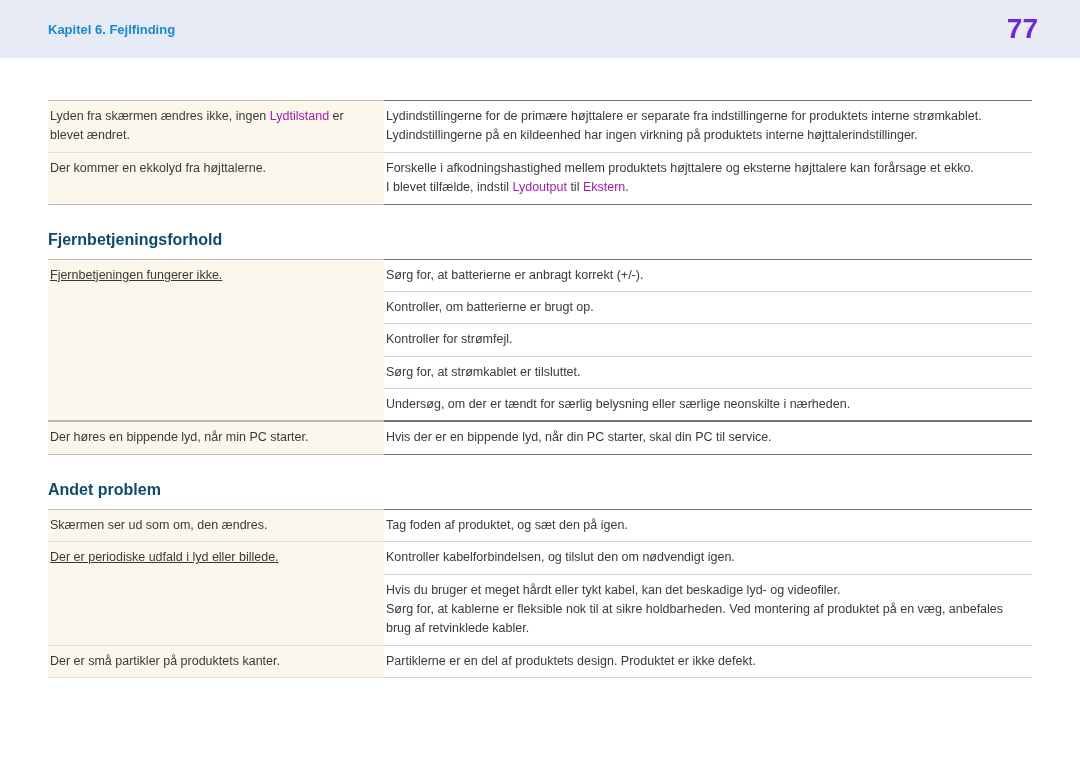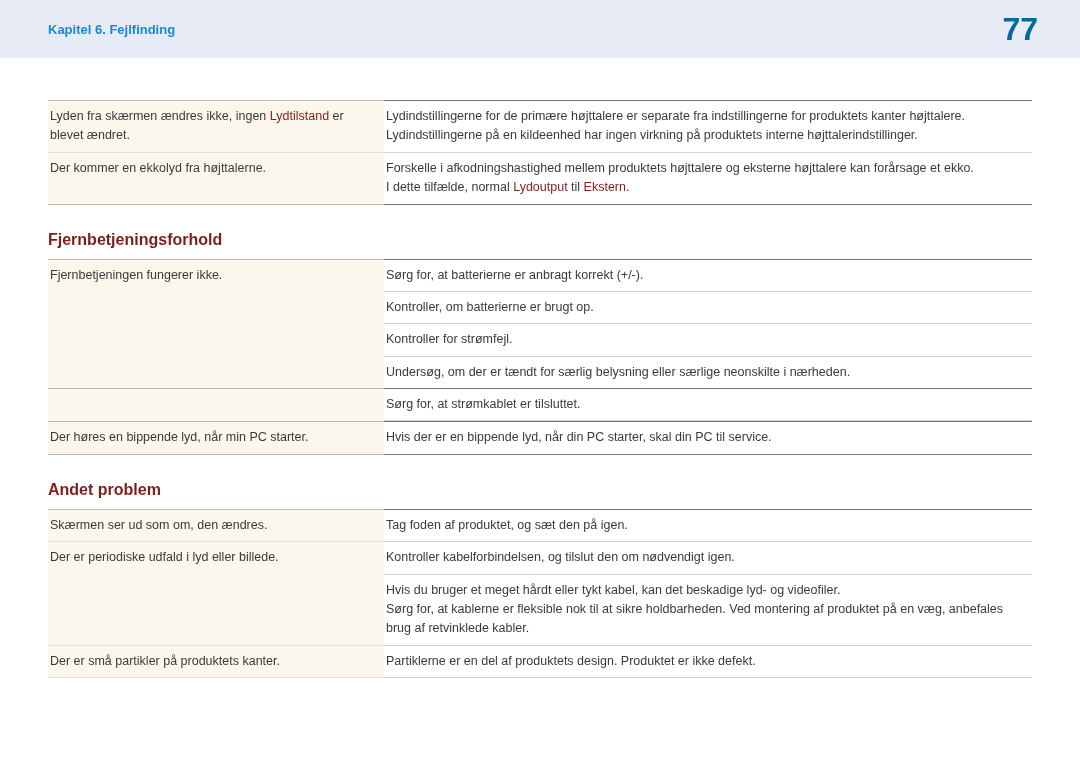--- a/index.html
+++ b/index.html
@@ -14,77 +14,77 @@
     width: 100%;
     height: 58px;
     background: #e6ebf5;
     display: flex;
     align-items: center;
     justify-content: space-between;
     padding: 0 42px 0 48px;
     gap: 36px;
   }
   .chapter { color: #1789d6; font-size: 13px; font-weight: 600; }
-  .page-num { color: #0369a1; font-size: 32px; font-weight: 600; }
+  .page-num { color: #6d28d9; font-size: 28px; font-weight: 600; }
   .content { padding: 42px 48px 60px 48px; }
   table { width: 100%; border-collapse: collapse; }
   td {
     border-top: 1px solid #6f7680;
     border-bottom: 1px solid #6f7680;
     padding: 6px 4px 6px 2px;
     vertical-align: top;
     line-height: 1.55;
   }
   td.issue {
     width: 336px;
     background: #fcf7ec;
     border-top: 1px solid #bcb9ad;
     border-bottom: 1px solid #bcb9ad;
   }
   td.issue.inner-split { border-bottom: 1px solid #e6e0d0; }
-  td.issue.nobot { border-bottom: none; }
+  td.issue.nobot { border-bottom: none; text-decoration: underline; }
   td.issue.notop { border-top: none; }
   td.sol.nobot { border-bottom: 1px solid #cfd2d8; }
   .section-heading {
-    color: #7f1d1d;
+    color: #0c4a6e;
     font-size: 16px;
     font-weight: 600;
     margin: 26px 0 10px 0;
   }
-  .hl { color: #7f1d1d; }
+  .hl { color: #a21caf; }
 </style>
 </head>
 <body>
 
 <div class="header-bar">
   <span class="chapter">Kapitel 6. Fejlfinding</span>
   <span class="page-num">77</span>
 </div>
 
 <div class="content">
 
   <table>
     <tbody>
         <tr>
       <td class="issue inner-split" rowspan="1">
         <span>Lyden fra skærmen ændres ikke, ingen </span><span class="hl">Lydtilstand</span><span> er blevet ændret.</span>
       </td>
       <td class="sol nobot">
-        <div>Lydindstillingerne for de primære højttalere er separate fra indstillingerne for produktets kanter højttalere.</div>
+        <div>Lydindstillingerne for de primære højttalere er separate fra indstillingerne for produktets interne strømkablet.</div>
         <div>Lydindstillingerne på en kildeenhed har ingen virkning på produktets interne højttalerindstillinger.</div>
       </td>
     </tr>
     <tr>
       <td class="issue">
         <span>Der kommer en ekkolyd fra højttalerne.</span>
       </td>
       <td class="sol">
         <div>Forskelle i afkodningshastighed mellem produktets højttalere og eksterne højttalere kan forårsage et ekko.</div>
         <div>
-          <span>I dette tilfælde, normal </span><span class="hl">Lydoutput</span><span> til </span><span class="hl">Ekstern</span><span>.</span>
+          <span>I blevet tilfælde, indstil </span><span class="hl">Lydoutput</span><span> til </span><span class="hl">Ekstern</span><span>.</span>
         </div>
       </td>
     </tr>
   </tbody>
     </table>
 
   <div class="section-heading">Fjernbetjeningsforhold</div>
   <table>
     <tbody>
         <tr>
@@ -93,26 +93,26 @@
     </tr>
     <tr>
       <td class="issue nobot notop"></td>
       <td class="sol nobot">Kontroller, om batterierne er brugt op.</td>
     </tr>
     <tr>
       <td class="issue nobot notop"></td>
       <td class="sol nobot">Kontroller for strømfejl.</td>
     </tr>
     <tr>
+      <td class="issue nobot notop"></td>
+      <td class="sol nobot">Sørg for, at strømkablet er tilsluttet.</td>
+    </tr>
+    <tr>
       <td class="issue notop"></td>
       <td class="sol">Undersøg, om der er tændt for særlig belysning eller særlige neonskilte i nærheden.</td>
-    </tr>
-    <tr>
-      <td class="issue nobot notop"></td>
-      <td class="sol nobot">Sørg for, at strømkablet er tilsluttet.</td>
     </tr>
   </tbody>
     </table>
 
   <table>
     <tbody>
         <tr>
       <td class="issue">Der høres en bippende lyd, når min PC starter.</td>
       <td class="sol">Hvis der er en bippende lyd, når din PC starter, skal din PC til service.</td>
     </tr>

